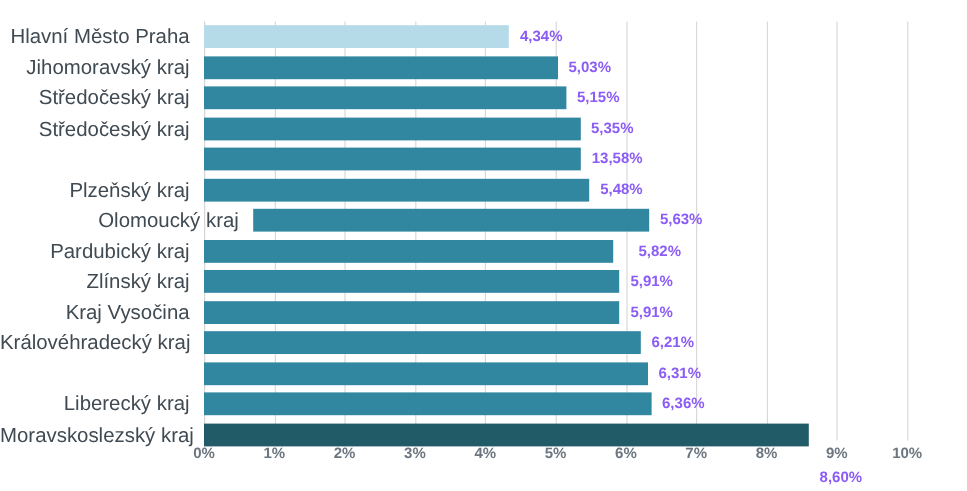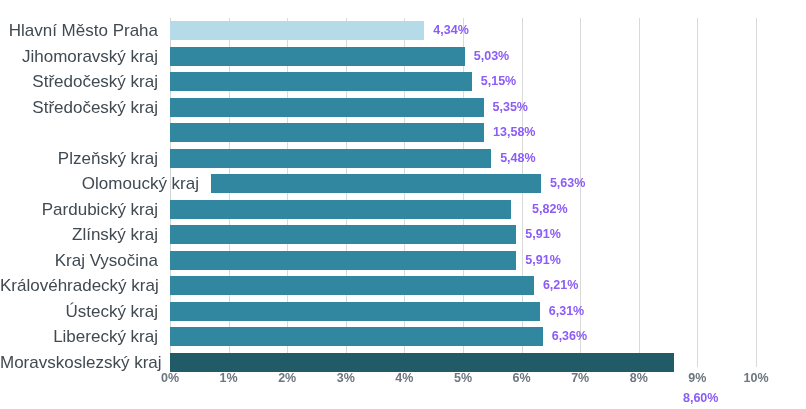--- a/index.html
+++ b/index.html
@@ -172,21 +172,20 @@
         <div class="cat-label">Kraj Vysočina</div>
         <div class="bar" style="width: 346.326px;"></div>
         <div class="val-label" style="left: 525.326px;">5,91%</div>
       </div>
       <div class="row" style="top: 276px;">
         <div class="cat-label">Královéhradecký kraj</div>
         <div class="bar" style="width: 363.906px;"></div>
         <div class="val-label" style="left: 542.906px;">6,21%</div>
       </div>
       <div class="row" style="top: 301.5px;">
-        <div class="cat-label">Ústecký kraj</div>
         <div class="bar" style="width: 369.766px;"></div>
         <div class="val-label" style="left: 548.766px;">6,31%</div>
       </div>
       <div class="row" style="top: 327px;">
         <div class="cat-label">Liberecký kraj</div>
         <div class="bar" style="width: 372.696px;"></div>
         <div class="val-label" style="left: 551.696px;">6,36%</div>
       </div>
       <div class="row" style="top: 352.5px;">
         <div class="cat-label">Moravskoslezský kraj</div>

